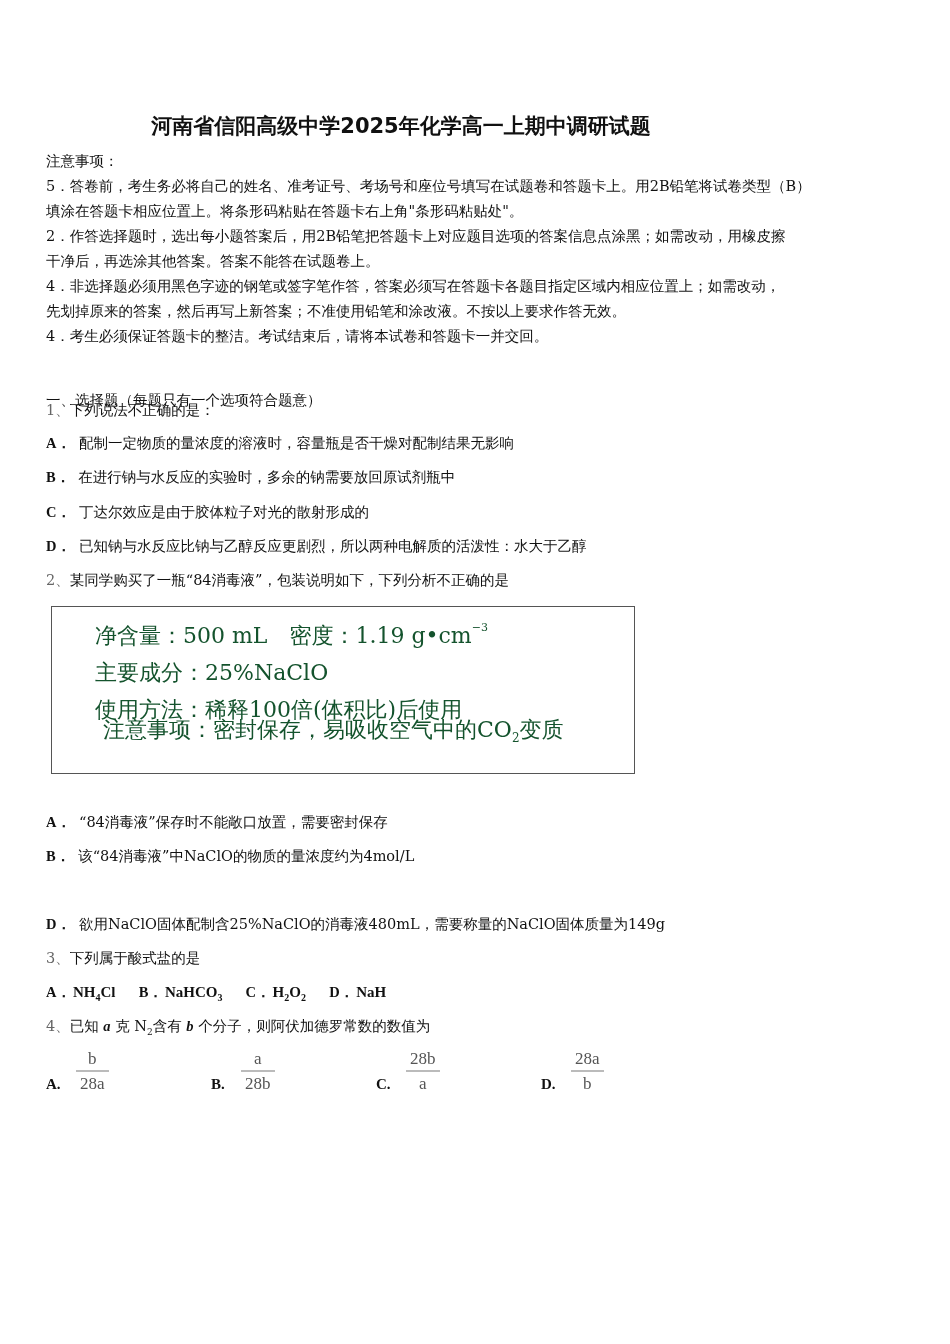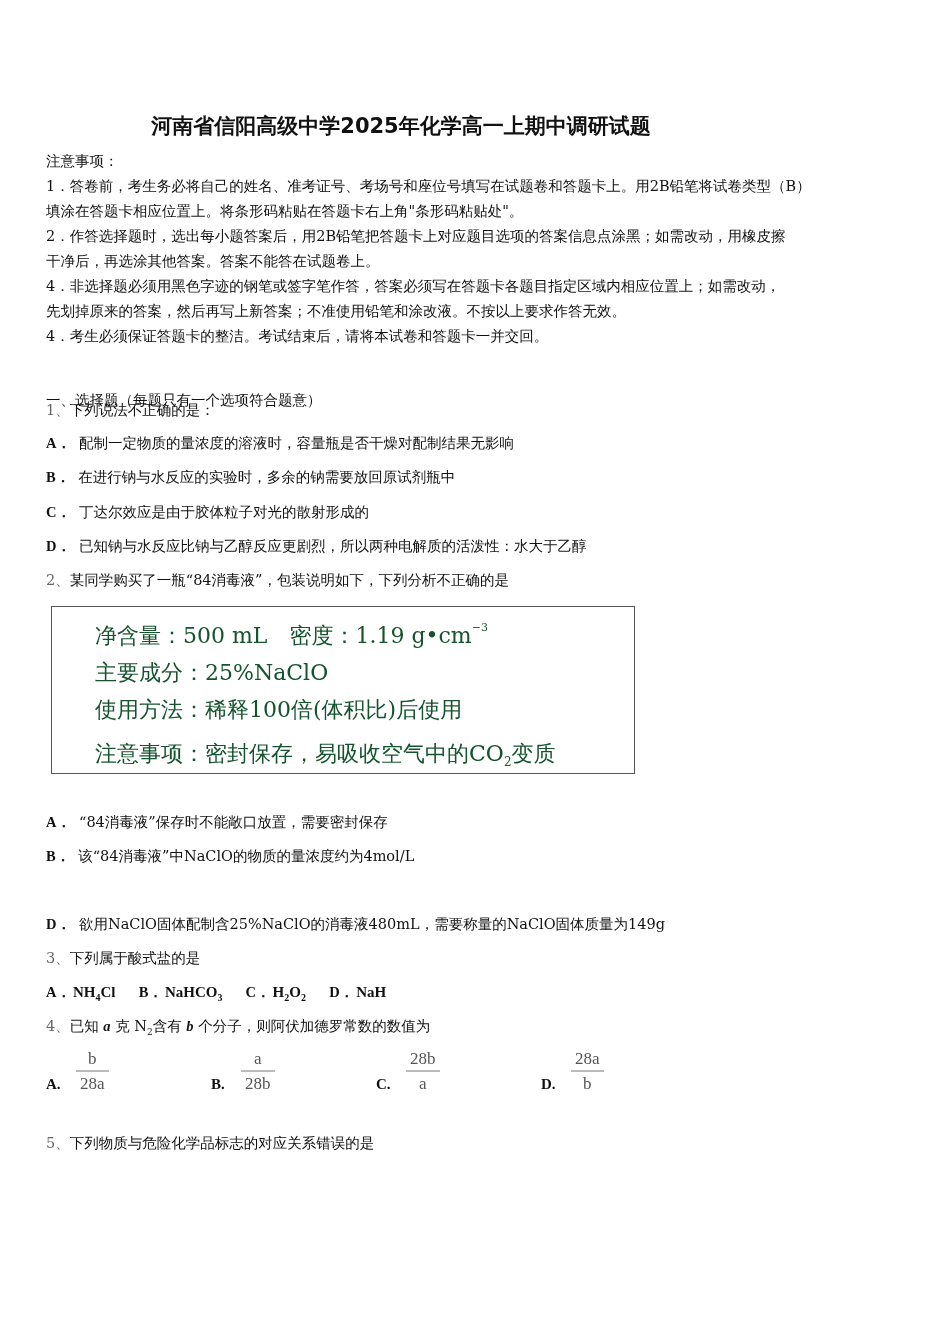--- a/index.html
+++ b/index.html
@@ -35,21 +35,21 @@
   i.var { font-family: "Liberation Serif", serif; font-weight: bold; font-style: italic; }
 </style>
 </head>
 <body>
 
 <div class="page">
 
   <div class="title">河南省信阳高级中学2025年化学高一上期中调研试题</div>
 
   <div class="line notice" style="top:151px;">注意事项：</div>
-  <div class="line notice" style="top:176px;">1．答卷前，考生务必将自己的姓名、准考证号、考场号和座位号填写在试题卷和答题卡上。用2B铅笔将试卷类型（B）</div>
+  <div class="line notice" style="top:176px;">5．答卷前，考生务必将自己的姓名、准考证号、考场号和座位号填写在试题卷和答题卡上。用2B铅笔将试卷类型（B）</div>
   <div class="line notice" style="top:201px;">填涂在答题卡相应位置上。将条形码粘贴在答题卡右上角"条形码粘贴处"。</div>
   <div class="line notice" style="top:226px;">2．作答选择题时，选出每小题答案后，用2B铅笔把答题卡上对应题目选项的答案信息点涂黑；如需改动，用橡皮擦</div>
   <div class="line notice" style="top:251px;">干净后，再选涂其他答案。答案不能答在试题卷上。</div>
   <div class="line notice" style="top:276px;">4．非选择题必须用黑色字迹的钢笔或签字笔作答，答案必须写在答题卡各题目指定区域内相应位置上；如需改动，</div>
   <div class="line notice" style="top:301px;">先划掉原来的答案，然后再写上新答案；不准使用铅笔和涂改液。不按以上要求作答无效。</div>
   <div class="line notice" style="top:326px;">4．考生必须保证答题卡的整洁。考试结束后，请将本试卷和答题卡一并交回。</div>
 
   <div class="line sec" style="top:374px;">一、选择题（每题只有一个选项符合题意）</div>
 
   <div class="line q" style="top:400px;">
@@ -71,21 +71,21 @@
   <div class="line q" style="top:570px;">
     <span class="qnum">2、</span><span>某同学购买了一瓶“84消毒液”，包装说明如下，下列分析不正确的是</span>
   </div>
 
   <div class="label-box">
     <div class="label-line" style="top:14px;">
       <span>净含量：500 mL　密度：1.19 g•cm</span><sup>−3</sup>
     </div>
     <div class="label-line" style="top:51px;">主要成分：25%NaClO</div>
     <div class="label-line" style="top:88px;">使用方法：稀释100倍(体积比)后使用</div>
-    <div class="label-line" style="top:132px;">
+    <div class="label-line" style="top:108px;margin-left:8px;">
       <span>注意事项：密封保存，易吸收空气中的CO</span><sub>2</sub><span>变质</span>
     </div>
   </div>
 
   <div class="line opt" style="top:812px;">
     <b class="lab">A．</b><span>“84消毒液”保存时不能敞口放置，需要密封保存</span>
   </div>
   <div class="line opt" style="top:846px;">
     <b class="lab">B．</b><span>该“84消毒液”中NaClO的物质的量浓度约为4mol/L</span>
   </div>
@@ -144,17 +144,14 @@
   </div>
   <div class="frac-opt" style="left:541px;">
     <span class="lab">D.</span>
     <div class="frac">
       <span class="num">28a</span>
       <span class="bar"></span>
       <span class="den">b</span>
     </div>
   </div>
 
-  <div class="line q" style="top:1133px;">
-    <span class="qnum">5、</span><span>下列物质与危险化学品标志的对应关系错误的是</span>
-  </div>
 
 </div>
 
 </body></html>

